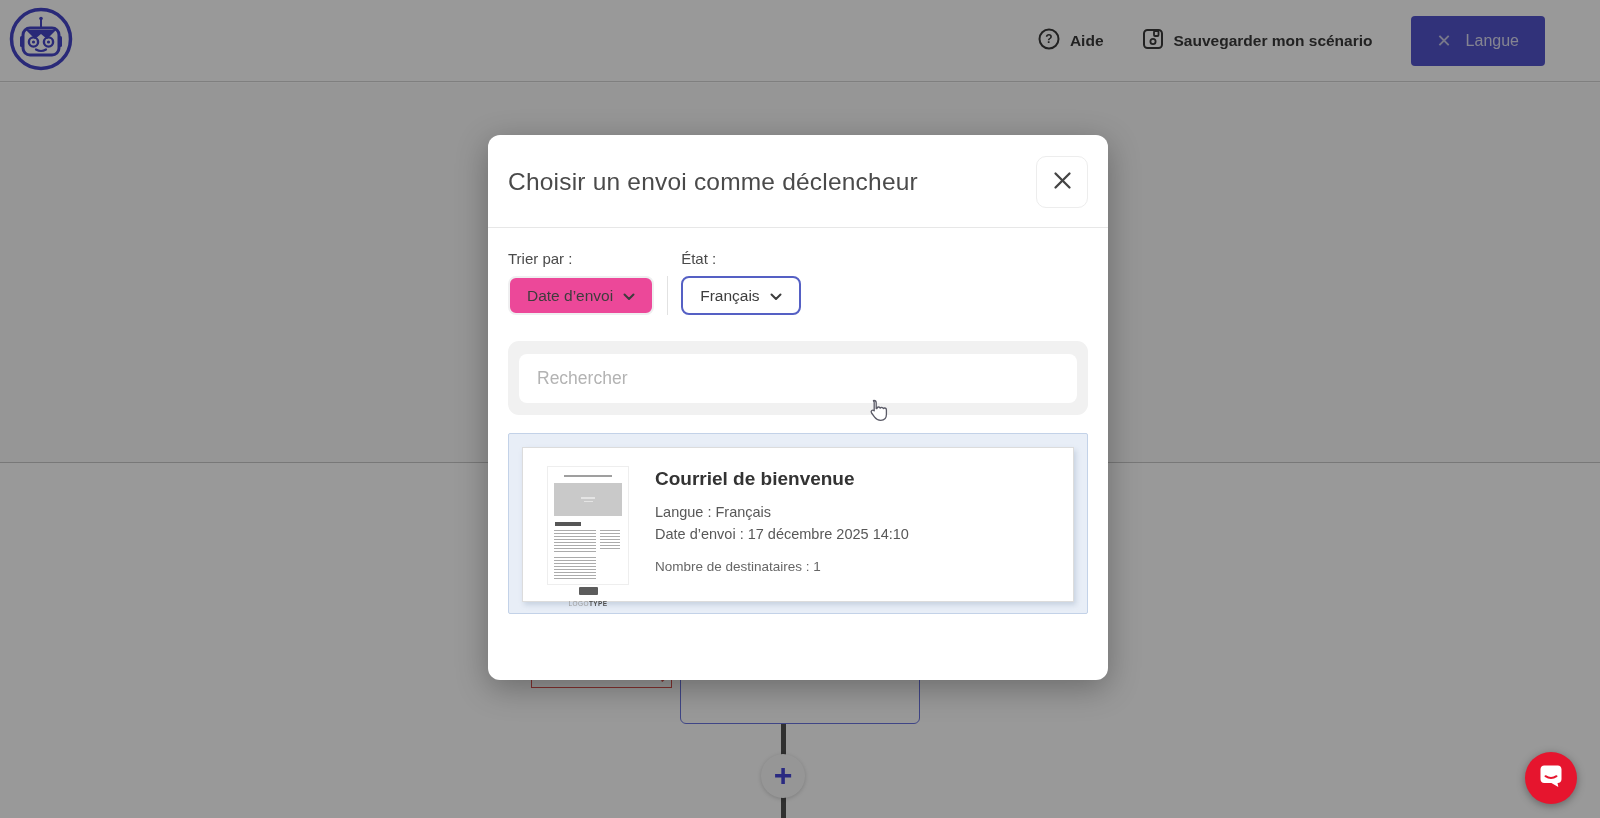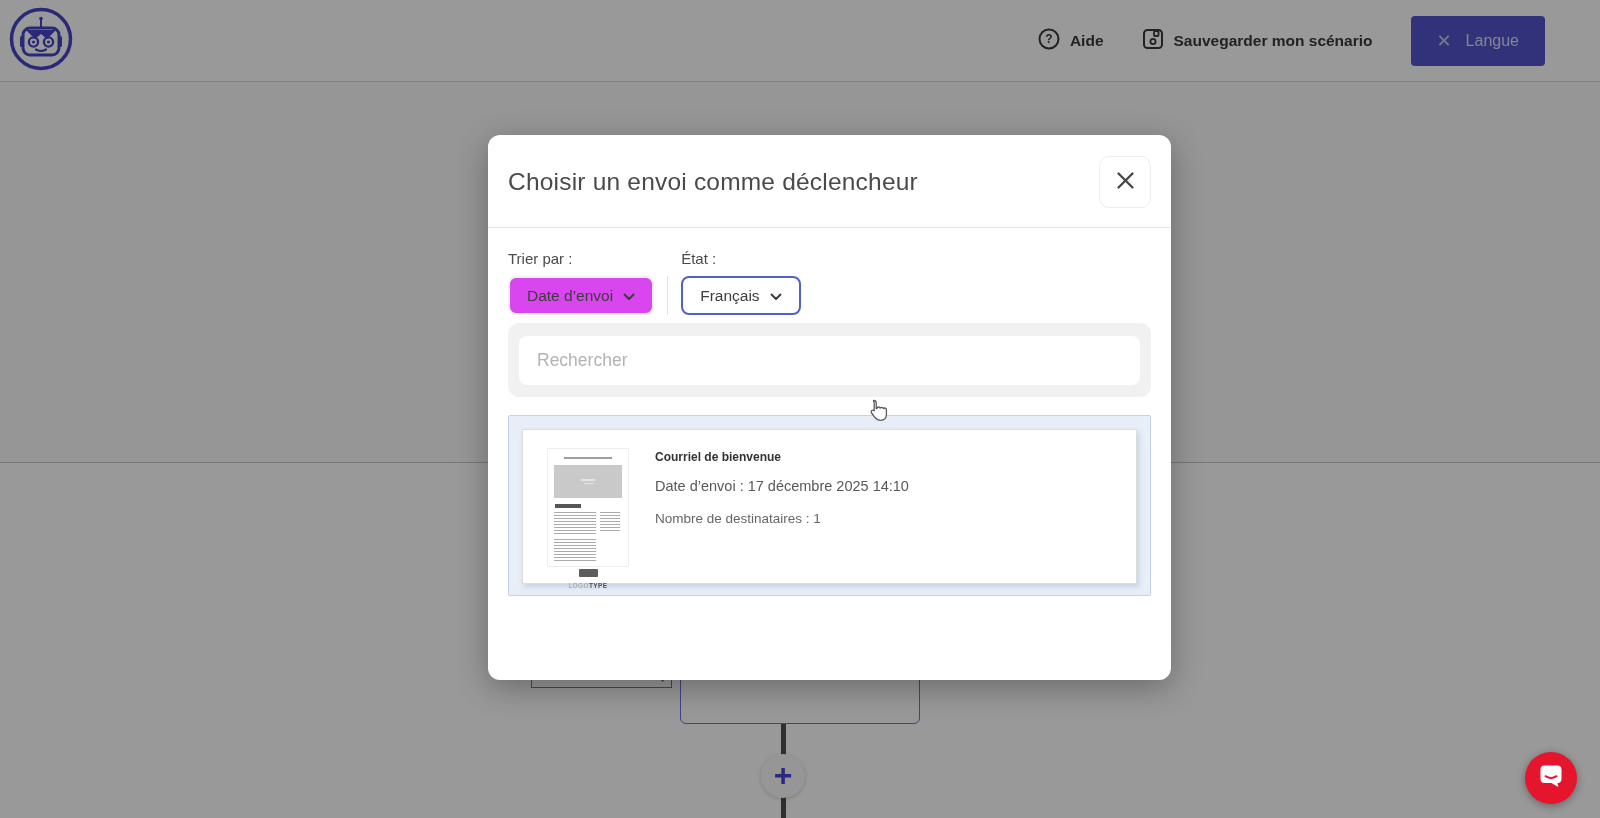--- a/index.html
+++ b/index.html
@@ -22,37 +22,37 @@
   .node-red-diag { position:absolute; left:658px; top:672px; width:24px; height:1.5px; background:#d9534f; transform:rotate(-45deg); }
   .node-blue { position:absolute; left:680px; top:575px; width:240px; height:149px; border:1.5px solid #6a74e0; border-radius:6px; background:#fff; }
   .flow-line { position:absolute; left:781px; top:724px; width:5px; height:94px; background:#505050; }
   .plus-btn { position:absolute; left:761px; top:754px; width:44px; height:44px; border-radius:50%; background:#fbfbfb; box-shadow:0 1px 4px rgba(0,0,0,.18); display:flex; align-items:center; justify-content:center; color:#4646d8; font-size:32px; font-weight:700; line-height:1; cursor:pointer; }
   .plus-btn span { margin-top:-3px; }
 
   
   .overlay { position:absolute; inset:0; background:rgba(0,0,0,0.40); z-index:10; }
 
   
-  .modal { position:absolute; left:488px; top:135px; width:683px; height:545px; background:#fff; border-radius:12px; box-shadow:0 8px 32px rgba(0,0,0,.30); z-index:20; }
+  .modal { position:absolute; left:488px; top:135px; width:620px; height:545px; background:#fff; border-radius:12px; box-shadow:0 8px 32px rgba(0,0,0,.30); z-index:20; }
   .modal-header { position:relative; height:93px; border-bottom:1px solid #e7e7e7; }
   .modal-title { position:absolute; left:20px; top:0; height:93px; display:flex; align-items:center; font-size:24.5px; font-weight:500; color:#4a4a4a; letter-spacing:.2px; }
   .modal-close { position:absolute; right:20px; top:21px; width:52px; height:52px; border:1px solid #ededed; border-radius:10px; background:#fff; display:flex; align-items:center; justify-content:center; cursor:pointer; }
 
   .modal-body { padding:22px 20px 0 20px; position:relative; }
   .filters { display:flex; align-items:flex-start; }
   .filter-group { display:flex; flex-direction:column; }
   .filter-label { font-size:15px; color:#4a4a4a; margin-bottom:9px; }
   .pill-row { display:flex; gap:14px; }
-  .pill { display:flex; align-items:center; gap:10px; height:39px; padding:0 17px; background:#d946ef; border:2px solid #efeff0; border-radius:8px; font-size:15.5px; color:#3d3d3d; cursor:pointer; white-space:nowrap; }
+  .pill { display:flex; align-items:center; gap:10px; height:39px; padding:0 17px; background:#ec4899; border:2px solid #efeff0; border-radius:8px; font-size:15.5px; color:#3d3d3d; cursor:pointer; white-space:nowrap; }
   .pill.focused { background:#fff; border:2px solid #5560c4; }
   .group-divider { width:1px; background:#e2e2e2; height:39px; margin:26px 13px 0 13px; align-self:flex-start; }
 
   .cursor-icon { position:absolute; left:378px; top:170px; z-index:5; }
 
-  .search-wrap { margin-top:8px; background:#f1f1f1; border-radius:11px; padding:13px 11px 12px 11px; }
+  .search-wrap { margin-top:26px; background:#f1f1f1; border-radius:11px; padding:13px 11px 12px 11px; }
   .search-input { width:100%; height:49px; border:none; border-radius:8px; background:#fff; font-size:17.5px; padding:0 18px; color:#444; font-family:"Liberation Sans", sans-serif; outline:none; }
   .search-input::placeholder { color:#b3b3b3; }
 
   .list-wrap { margin-top:18px; background:#e8eef7; border:1px solid #c3d2e8; border-radius:2px; padding:13px; height:181px; }
   .email-card { background:#fff; border:1px solid #dcdcdc; box-shadow:2px 3px 5px rgba(120,140,170,.28); height:155px; display:flex; padding:18px 24px; cursor:pointer; }
 
   
   .thumb { width:82px; height:119px; background:#fff; border:1px solid #eeeeee; flex-shrink:0; padding:7px 6px 0 6px; }
   .t-toplink { width:48px; height:2px; background:#9f9f9f; margin:1px auto 6px auto; }
   .t-img { height:33px; background:#c9c9c9; display:flex; flex-direction:column; align-items:center; justify-content:center; gap:2px; }
@@ -64,21 +64,21 @@
   .t-col-r { width:20px; margin-top:0; }
   .t-lines { background:repeating-linear-gradient(to bottom,#ababab 0 1px,transparent 1px 3px); }
   .t-p1 { height:23px; }
   .t-pr { height:20px; }
   .t-p2 { height:23px; margin-top:4px; width:42px; }
   .t-btn { width:19px; height:8px; background:#5c5c5c; margin:7px auto 0 auto; border-radius:1px; }
   .t-logo { text-align:center; font-size:6.5px; letter-spacing:.4px; color:#9a9a9a; margin-top:5px; }
   .t-logo b { color:#4f4f4f; }
 
   .email-info { margin-left:26px; padding-top:2px; }
-  .email-title { font-size:12px; font-weight:700; color:#333; margin-bottom:11px; }
+  .email-title { font-size:19px; font-weight:700; color:#333; margin-bottom:11px; }
   .email-line { font-size:14.5px; color:#585858; line-height:22px; }
   .email-recips { font-size:13.5px; color:#666; margin-top:14px; }
 
   
   .chat-btn { position:absolute; left:1525px; top:752px; width:52px; height:52px; border-radius:50%; background:#e6152e; z-index:30; display:flex; align-items:center; justify-content:center; box-shadow:0 2px 8px rgba(0,0,0,.35); cursor:pointer; }
 </style>
 </head>
 <body>
 
 <div class="stage">
@@ -206,20 +206,21 @@
           <div class="t-cols">
             <div class="t-col-l t-lines t-p1"></div>
             <div class="t-col-r t-lines t-pr"></div>
           </div>
           <div class="t-lines t-p2"></div>
           <div class="t-btn"></div>
           <div class="t-logo"><span>LOGO</span><b>TYPE</b></div>
         </div>
         <div class="email-info">
           <div class="email-title">Courriel de bienvenue</div>
+          <div class="email-line">Langue : Français</div>
           <div class="email-line">Date d’envoi : 17 décembre 2025 14:10</div>
           <div class="email-recips">Nombre de destinataires : 1</div>
         </div>
       </div>
     </div>
   </div>
 </div>
 
 <div class="chat-btn">
   <span>

